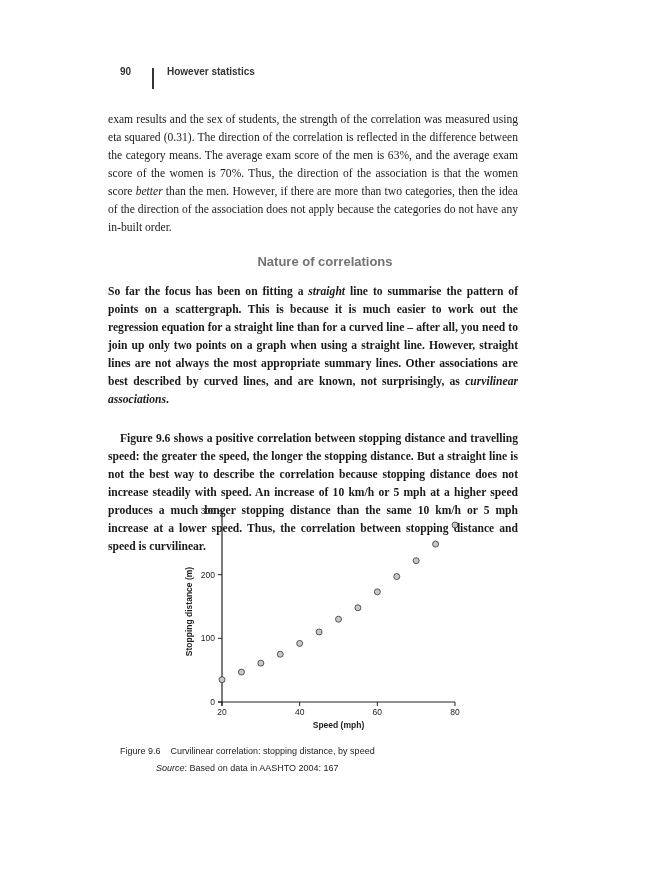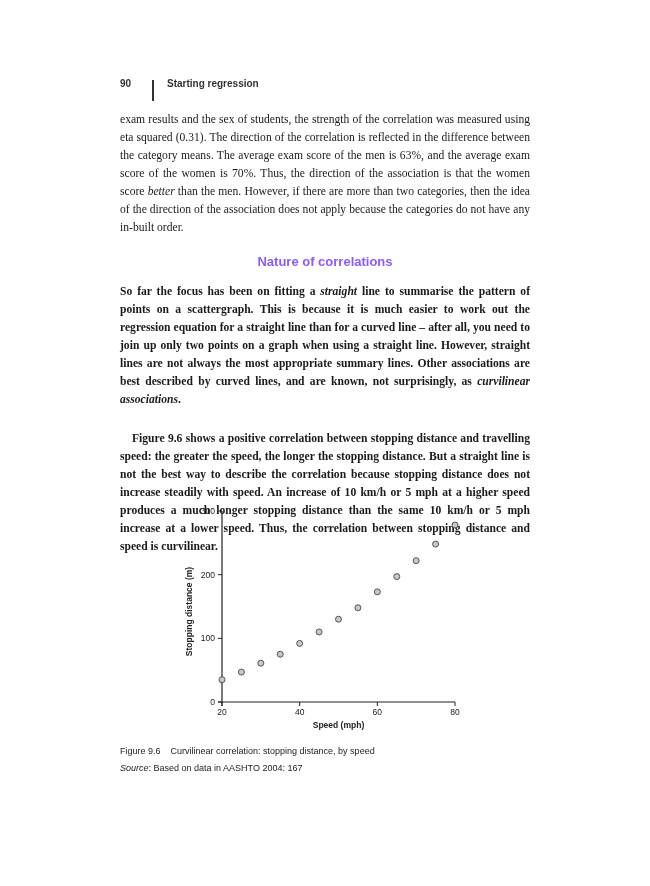--- a/index.html
+++ b/index.html
@@ -1,39 +1,39 @@
 <!DOCTYPE html>
 <html><head>
 <meta charset="utf-8">
 <style>
   html, body { margin: 0; padding: 0; background: #ffffff; }
   body { width: 650px; height: 886px; position: relative; overflow: hidden; color: #1a1a1a; }
-  .header { position: absolute; top: 78px; left: 120px; height: 24px; width: 410px; }
+  .header { position: absolute; top: 66px; left: 120px; height: 24px; width: 410px; }
   .page-num { position: absolute; left: 0; top: 0; font: bold 10px "Liberation Sans", sans-serif; color: #333; }
   .rule { position: absolute; left: 32px; top: 2px; width: 2px; height: 21px; background: #333; }
   .running-head { position: absolute; left: 47px; top: 0; font: bold 10px "Liberation Sans", sans-serif; color: #333; }
-  .body-text { position: absolute; left: 120px; width: 410px; font: 11.6px/18px "Liberation Serif", serif; text-align: justify; color: #1a1a1a; hyphens: manual; }
+  .body-text { position: absolute; left: 108px; width: 410px; font: 11.6px/18px "Liberation Serif", serif; text-align: justify; color: #1a1a1a; hyphens: manual; }
   .body-text p { margin: 0; }
   .body-text p.indent { text-indent: 12px; margin-top: 21px; }
   .para1 { top: 111px; }
-  .section-heading { position: absolute; top: 254px; left: 120px; width: 410px; text-align: center; font: bold 13px "Liberation Sans", sans-serif; color: #8b5cf6; }
+  .section-heading { position: absolute; top: 254px; left: 120px; width: 410px; text-align: center; font: bold 13px "Liberation Sans", sans-serif; color: #737373; }
   .para2 { top: 283px; font-weight: bold; }
   .chart { position: absolute; left: 180px; top: 500px; width: 300px; height: 235px; }
-  .caption { position: absolute; left: 120px; top: 743px; font: 9px/17px "Liberation Sans", sans-serif; color: #222; }
+  .caption { position: absolute; left: 120px; top: 743px; font: 9px/17px "Liberation Sans", sans-serif; color: #222; text-align: center; }
   .caption .fig-num { margin-right: 10px; }
   .caption em { }
   svg text { font-family: "Liberation Sans", sans-serif; }
 </style>
 </head>
 <body>
 
 <div class="header">
   <span class="page-num">90</span>
   <span class="rule"></span>
-  <span class="running-head">Starting regression</span>
+  <span class="running-head">However statistics</span>
 </div>
 
 <div class="body-text para1" id="para-top">
     <p><span>exam results and the sex of students, the strength of the correlation was measured using eta squared (0.31). The direction of the correlation is reflected in the dif­ference between the category means. The average exam score of the men is 63%, and the average exam score of the women is 70%. Thus, the direction of the asso­ciation is that the women score </span><em>better</em><span> than the men. However, if there are more than two categories, then the idea of the direction of the association does not apply because the categories do not have any in-built order.</span></p>
   </div>
 
 <div class="section-heading">Nature of correlations</div>
 
 <div class="body-text para2" id="para-section">
     <p><span>So far the focus has been on fitting a </span><em>straight</em><span> line to summarise the pattern of points on a scattergraph. This is because it is much easier to work out the regression equa­tion for a straight line than for a curved line – after all, you need to join up only two points on a graph when using a straight line. However, straight lines are not always the most appropriate summary lines. Other associations are best described by curved lines, and are known, not surprisingly, as </span><em>curvilinear associations</em><span>.</span></p>

